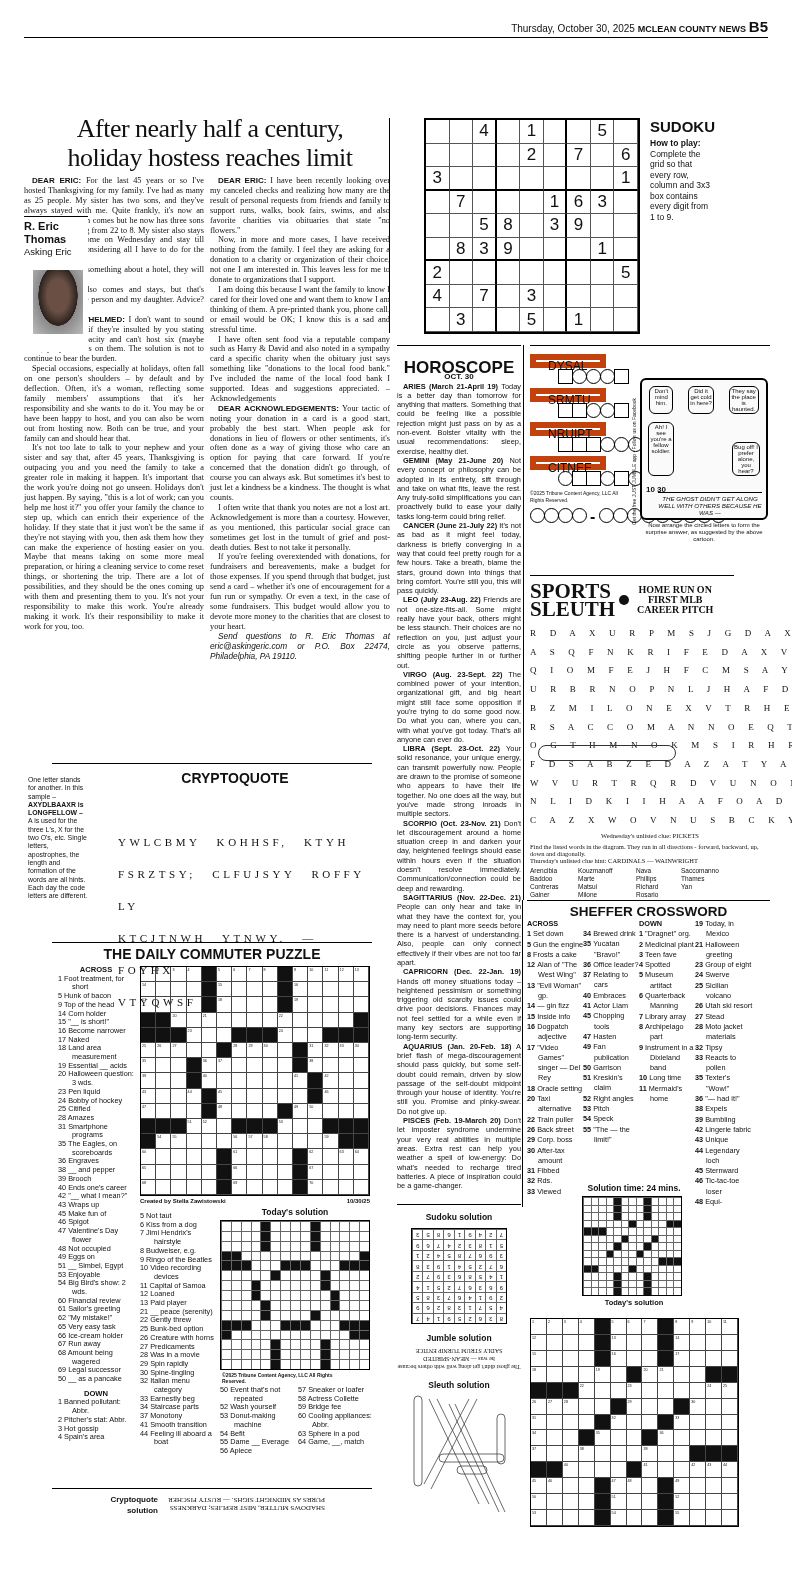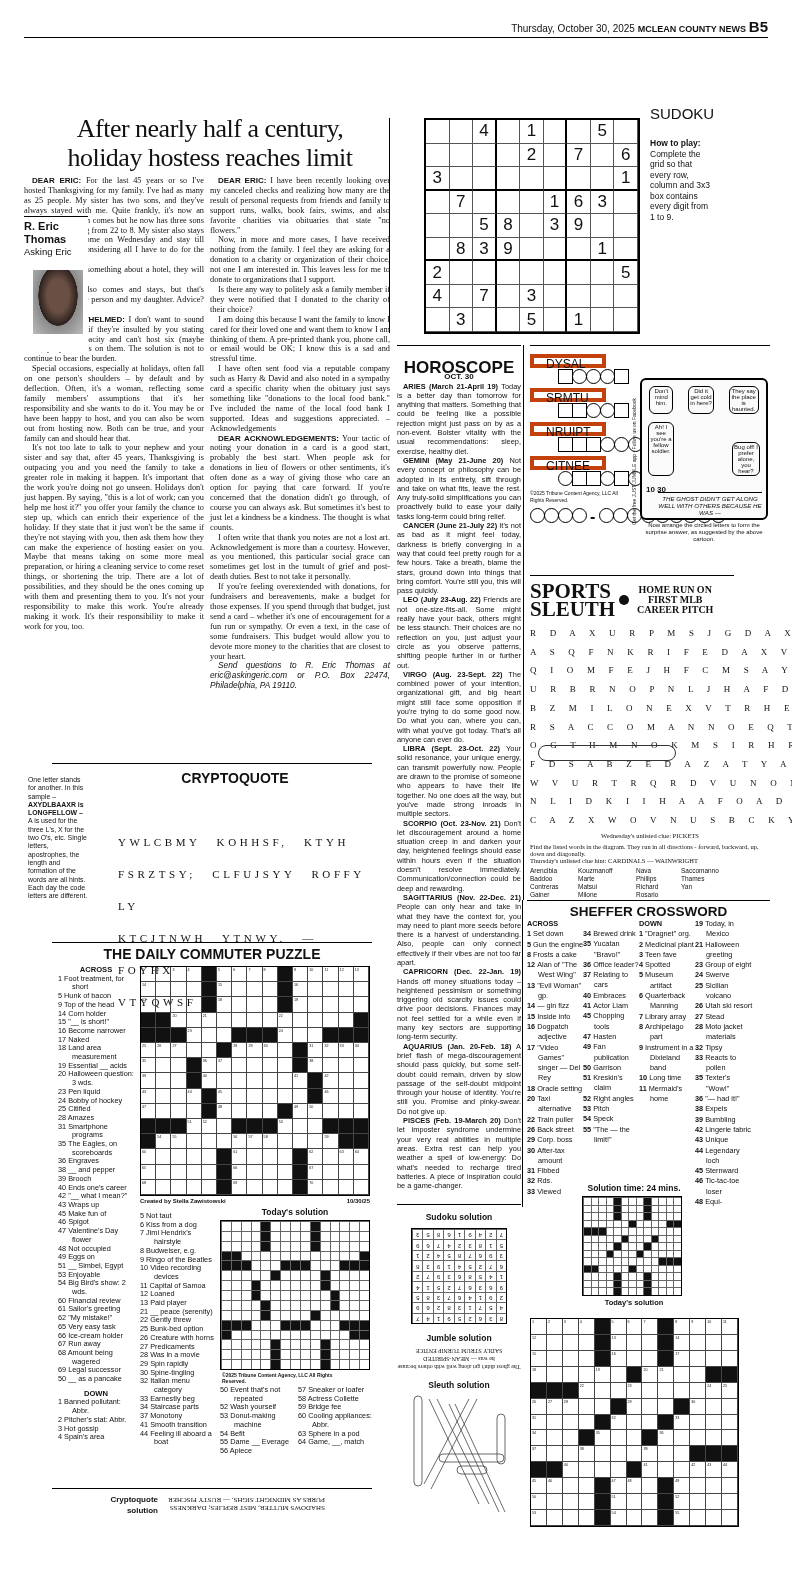--- a/index.html
+++ b/index.html
@@ -14,30 +14,30 @@
 .col{font-size:8.3px;line-height:9.9px;text-align:justify;hyphens:auto}
 .col p{text-indent:8px}
 .col b{font-family:"Liberation Sans",sans-serif;font-size:8px}
 .byline{left:24px;top:216px;width:60px;border-top:1px solid #000;padding-top:3px;font-family:"Liberation Sans",sans-serif}
 .byline .nm{font-weight:bold;font-size:11px;line-height:13px}
 .byline .sub{font-size:9.5px}
 .photo{left:33px;top:270px;width:50px;height:64px;background:radial-gradient(ellipse at 50% 40%,#6a5044 0 30%,#2b211d 55%,#8a8a8a 56%,#bcbcbc 100%)}
 .sudoku{left:424px;top:118px;width:216px;height:216px;border:2px solid #000;display:grid;grid-template-columns:repeat(9,1fr);grid-template-rows:repeat(9,1fr)}
 .sudoku div{border-right:1px solid #555;border-bottom:1px solid #555;font-family:"Liberation Sans",sans-serif;font-size:17px;display:flex;align-items:center;justify-content:center}
 .sudoku div.r3{border-right:2px solid #000}.sudoku div.b3{border-bottom:2px solid #000}
-.sudoku-title{left:650px;top:105px;font-family:"Liberation Sans",sans-serif;font-weight:normal;font-size:15px}
+.sudoku-title{left:650px;top:118px;font-family:"Liberation Sans",sans-serif;font-weight:bold;font-size:15px}
 .sudoku-how{left:650px;top:138px;width:60px;font-family:"Liberation Sans",sans-serif;font-size:8.5px;line-height:10.5px}
 .horo{left:397px;top:345px;width:124px;font-family:"Liberation Sans",sans-serif;font-size:7.4px;line-height:9.3px;text-align:justify}
 .horo h2{font-size:17px;text-align:center;font-weight:bold;border-top:1px solid #000;padding-top:17px}
 .horo .date{text-align:center;font-weight:bold;font-size:8px}
 .horo p{text-indent:6px}
 .horo b{font-weight:bold}
 .jumble{left:530px;top:345px;width:240px;border-top:1px solid #000;padding-top:4px;font-family:"Liberation Sans",sans-serif}
 .jlogo{font-size:20px;font-weight:bold;color:#fff;-webkit-text-stroke:1px #000;font-family:"Liberation Serif",serif;letter-spacing:1px}
-.jw{border:4px solid #c2410c;width:76px;height:14px;font-size:12px;padding-left:12px;line-height:13px;margin-top:4px}
+.jw{border:6px solid #c2410c;width:76px;height:14px;font-size:12px;padding-left:12px;line-height:13px;margin-top:4px}
 .jb{display:flex;margin-top:1px}
 .jb span{width:15px;height:15px;border:1px solid #000;margin-right:-1px;display:inline-block}
 .jb span.c{border-radius:50%}
 .cartoon{left:640px;top:378px;width:128px;height:142px;border:2px solid #000;border-radius:6px;background:#fafafa;font-size:6px;text-align:center}
 .sleuth{left:530px;top:575px;width:240px}
 .sl-title{font-family:"Liberation Serif",serif;font-weight:bold;font-size:21px;line-height:18px}
 .sl-grid{font-family:"Liberation Serif",serif;font-size:9px;letter-spacing:5.7px;line-height:18.7px;margin-top:6px;white-space:pre}
 .wordlist{display:grid;grid-template-columns:48px 58px 45px 50px;font-family:"Liberation Sans",sans-serif;font-size:6.5px;line-height:8px;margin-top:3px}
 .crypto-side{left:28px;top:776px;width:60px;font-family:"Liberation Sans",sans-serif;font-size:6.9px;line-height:8.3px}
 .crypto-title{left:100px;top:770px;width:270px;text-align:center;font-family:"Liberation Sans",sans-serif;font-weight:bold;font-size:14px}
@@ -82,21 +82,20 @@
 </div>
 <div class="abs byline" style="background:#fff;height:136px;width:64px">
   <div class="nm">R. Eric Thomas</div>
   <div class="sub">Asking Eric</div>
 </div>
 <div class="abs photo"></div>
 
 <div class="abs col" style="left:210px;top:176px;width:180px">
   <p><b>DEAR ERIC:</b> <span>I have been recently looking over my canceled checks and realizing how many are the result of personal requests from friends and family to support runs, walks, book fairs, swims, and also favorite charities via obituaries that state "no flowers."</span></p>
   <p><span>Now, in more and more cases, I have received nothing from the family. I feel they are asking for a donation to a charity or organization of their choice, not one I am interested in. This leaves less for me to donate to organizations that I support.</span></p>
-  <p><span>Is there any way to politely ask a family member if they were notified that I donated to the charity of their choice?</span></p>
   <p><span>I am doing this because I want the family to know I cared for their loved one and want them to know I am thinking of them. A pre-printed thank you, phone call, or email would be OK; I know this is a sad and stressful time.</span></p>
   <p><span>I have often sent food via a reputable company such as Harry &amp; David and also noted in a sympathy card a specific charity when the obituary just says something like "donations to the local food bank." I've included the name of the local food bank I supported. Ideas and suggestions appreciated. – Acknowledgements</span></p>
   <p><b>DEAR ACKNOWLEDGEMENTS:</b> <span>Your tactic of noting your donation in a card is a good start, probably the best start. When people ask for donations in lieu of flowers or other sentiments, it's often done as a way of giving those who care an option for paying that care forward. If you're concerned that the donation didn't go through, of course you can always ask. But sometimes it's best to just let a kindness be a kindness. The thought is what counts.</span></p>
   <p><span>I often write that thank you notes are not a lost art. Acknowledgement is more than a courtesy. However, as you mentioned, this particular social grace can sometimes get lost in the tumult of grief and post-death duties. Best to not take it personally.</span></p>
   <p><span>If you're feeling overextended with donations, for fundraisers and bereavements, make a budget for those expenses. If you spend through that budget, just send a card – whether it's one of encouragement for a fun run or sympathy. Or even a text, in the case of some fundraisers. This budget would allow you to devote more money to the charities that are closest to your heart.</span></p>
   <p style="font-family:'Liberation Sans',sans-serif;font-style:italic">Send questions to R. Eric Thomas at eric@askingeric.com or P.O. Box 22474, Philadelphia, PA 19110.</p>
 </div>
 
 <div class="abs sudoku" id="sudoku">
     <div></div>

